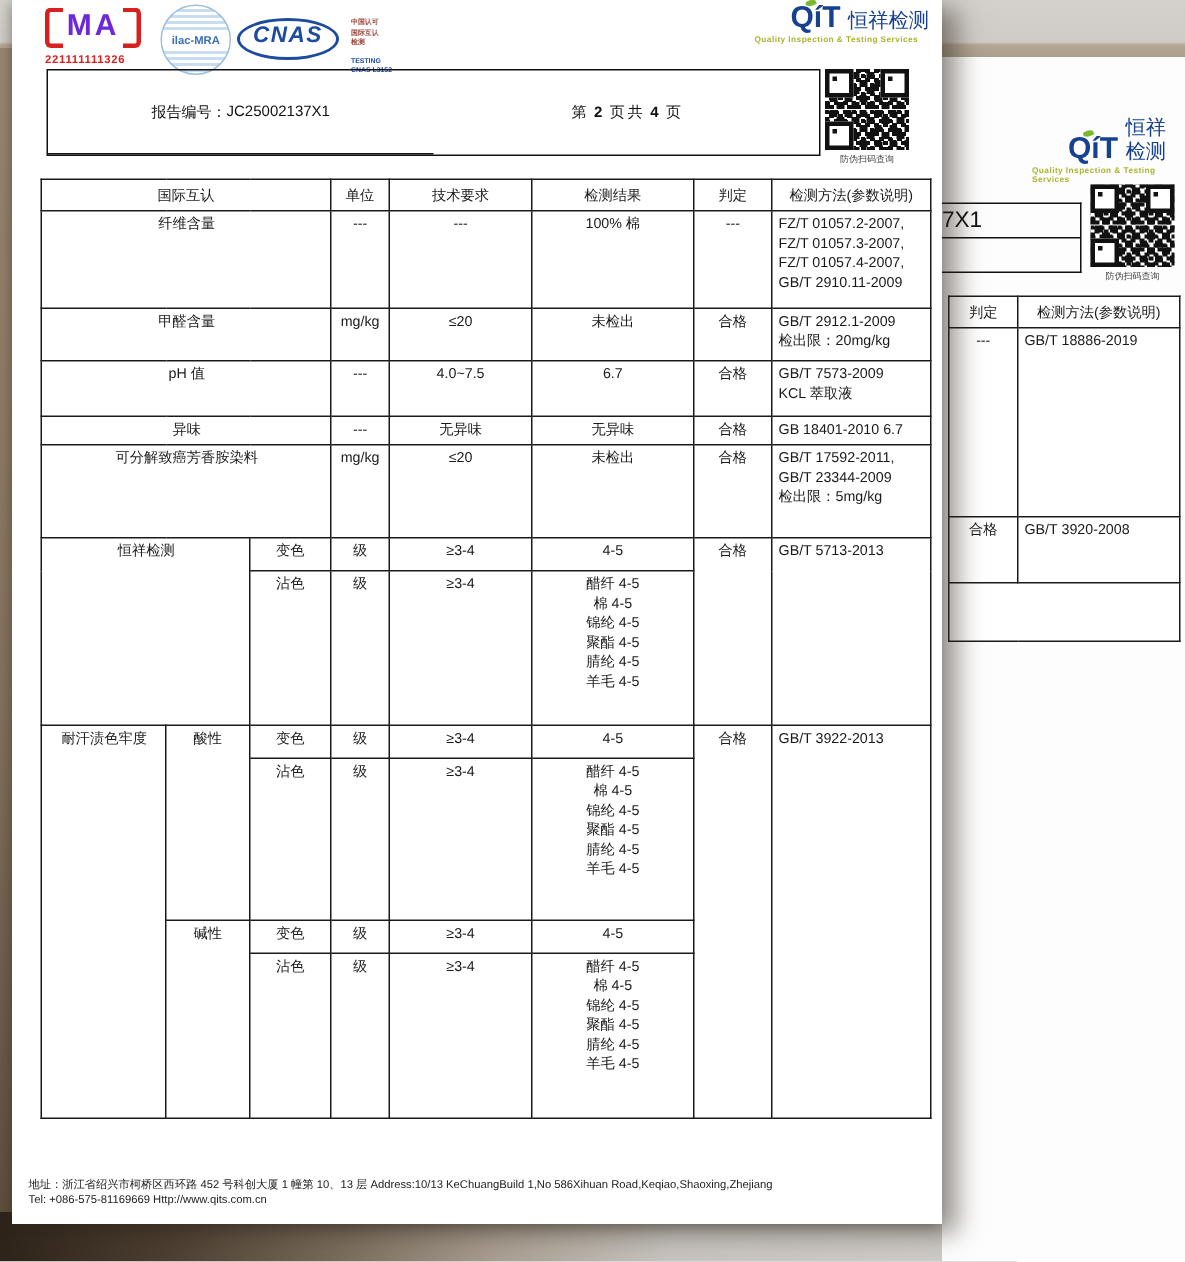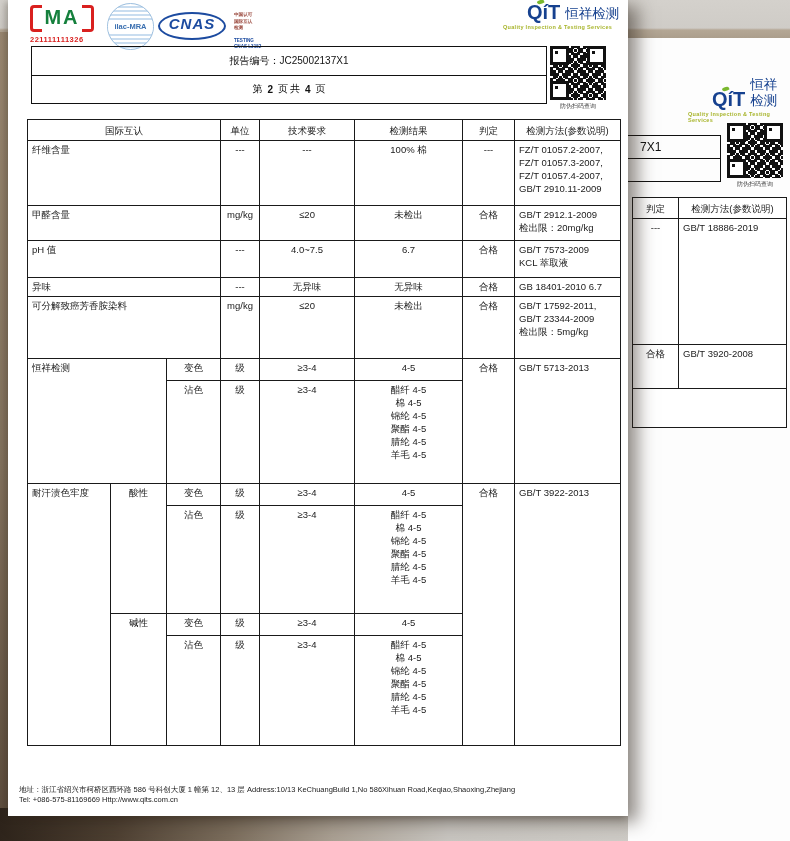--- a/index.html
+++ b/index.html
@@ -12,21 +12,21 @@
   .strip-left{left:0;top:32px;width:13px;height:782px;background:linear-gradient(180deg,#9a8871 0%,#83725e 55%,#5e4e3e 100%);z-index:1;}
   .bottom-band{left:0;top:808px;width:640px;height:33px;background:linear-gradient(90deg,#2e241b 0%,#4e4032 18%,#7c6e5d 36%,#aaa093 52%,#c8c5c0 70%,#cfccc7 100%);z-index:1;}
 
   
   .page-back{left:628px;top:38px;width:162px;height:803px;background:#fdfdfd;z-index:2;}
   .page-front{left:8px;top:0;width:620px;height:816px;background:#fff;z-index:3;
               box-shadow:10px 6px 16px rgba(45,35,25,.5), -3px 2px 6px rgba(45,35,25,.25);}
 
   
   .ma-box{left:22px;top:5px;width:66px;height:40px;}
-  .ma-frame{position:relative;width:64px;height:27px;color:#15803d;}
+  .ma-frame{position:relative;width:64px;height:27px;color:#6d28d9;}
   .ma-frame::before,.ma-frame::after{content:"";position:absolute;top:0;bottom:0;width:9px;border:3px solid #d9201f;}
   .ma-frame::before{left:0;border-right:none;border-radius:4px 0 0 4px;}
   .ma-frame::after{right:0;border-left:none;border-radius:0 4px 4px 0;}
   .ma-text{position:absolute;left:0;right:0;top:1px;text-align:center;font-weight:bold;font-size:20px;letter-spacing:2px;}
   .ma-num{margin-top:3px;font-size:7.5px;font-weight:bold;color:#d9201f;letter-spacing:.5px;}
 
   .ilac{left:99px;top:3px;width:45px;height:45px;border-radius:50%;border:1px solid #9bbede;overflow:hidden;
         background:repeating-linear-gradient(180deg,#ffffff 0 2px,#c9ddf0 2px 4px);}
   .ilac-band{position:absolute;left:0;right:0;top:16px;height:12px;background:#fff;
              display:flex;align-items:center;justify-content:center;
@@ -59,40 +59,40 @@
   .qr .tl{left:0;top:0;} .qr .tr{right:0;top:0;} .qr .bl{left:0;bottom:0;}
   .qr-front{left:542px;top:46px;width:56px;height:54px;}
   .qr-cap-front{left:540px;top:102px;width:60px;text-align:center;font-size:6px;color:#444;}
   .qr-back{left:99px;top:85px;width:56px;height:55px;}
   .qr-cap-back{left:97px;top:142px;width:60px;text-align:center;font-size:6px;color:#444;}
 
   
   .hdr-box{left:23px;top:46px;width:514px;height:56px;border:1.5px solid #111;display:flex;}
   .hdr-title{width:209px;border-right:1.5px solid #111;display:flex;align-items:center;justify-content:center;
              font-size:17px;font-weight:bold;letter-spacing:5px;color:#111;}
-  .hdr-right{flex:1;display:flex;flex-direction:column;}
+  .hdr-right{flex:1;display:flex;flex-direction:row;}
   .hdr-r1{flex:1;border-bottom:1.5px solid #111;display:flex;align-items:center;justify-content:center;font-size:10px;color:#111;}
   .hdr-r2{flex:1;display:flex;align-items:center;justify-content:center;font-size:10px;color:#111;}
   .hdr-r2 b{margin:0 4px;}
   .hdr-r2 span{margin:0 1px;}
 
   
   table{border-collapse:collapse;table-layout:fixed;color:#1a1a1a;}
   td,th{border:1px solid #1a1a1a;vertical-align:top;padding:2px 3px;font-size:9.5px;line-height:13px;overflow:hidden;}
   th{text-align:center;font-weight:normal;vertical-align:middle;padding:2px 1px;}
   .c{text-align:center;}
   .m{text-align:left;padding-left:4px;}
-  .item{text-align:left;padding-left:4px;margin-top:41px;}
+  .item{text-align:center;padding-left:4px;margin-top:41px;}
   .pre{white-space:pre-line;}
   .main-table{position:absolute;left:19px;top:119px;width:593px;}
   .back-table{position:absolute;left:4px;top:159px;width:154px;background:#fff;}
 
   
   .hdr-frag{left:0;top:97px;width:92px;border-top:1.5px solid #111;border-right:1.5px solid #111;border-bottom:1.5px solid #111;}
-  .hdr-frag .r1{height:22px;border-bottom:1.5px solid #111;font-size:12px;line-height:22px;padding-left:12px;color:#111;}
+  .hdr-frag .r1{height:22px;border-bottom:1.5px solid #111;font-size:15px;line-height:22px;padding-left:0;color:#111;}
   .hdr-frag .r2{height:22px;}
 
   
   .footer-line1{left:11px;top:760px;width:600px;white-space:nowrap;}
   .co-cn{font-family:"DejaVu Serif",serif;font-style:italic;font-weight:bold;font-size:13.5px;color:#111;}
   .co-en{font-size:9px;color:#222;margin-left:5px;}
   .footer-line2{left:11px;top:785px;width:602px;font-size:7.5px;line-height:10px;color:#222;}
 </style>
 </head>
 <body>
@@ -331,18 +331,18 @@
 棉 4-5
 锦纶 4-5
 聚酯 4-5
 腈纶 4-5
 羊毛 4-5</td>
       </tr>
     </tbody>
       </table>
 
     <div class="abs footer-line2">
-      <div>地址：浙江省绍兴市柯桥区西环路 586 号科创大厦 1 幢第 12、13 层  Address:10/13 KeChuangBuild 1,No 586Xihuan Road,Keqiao,Shaoxing,Zhejiang</div>
+      <div>地址：浙江省绍兴市柯桥区西环路 452 号科创大厦 1 幢第 10、13 层  Address:10/13 KeChuangBuild 1,No 586Xihuan Road,Keqiao,Shaoxing,Zhejiang</div>
       <div>Tel:   +086-575-81169669    Http://www.qits.com.cn</div>
     </div>
 
   </div>
 </div>
 
 </body></html>

